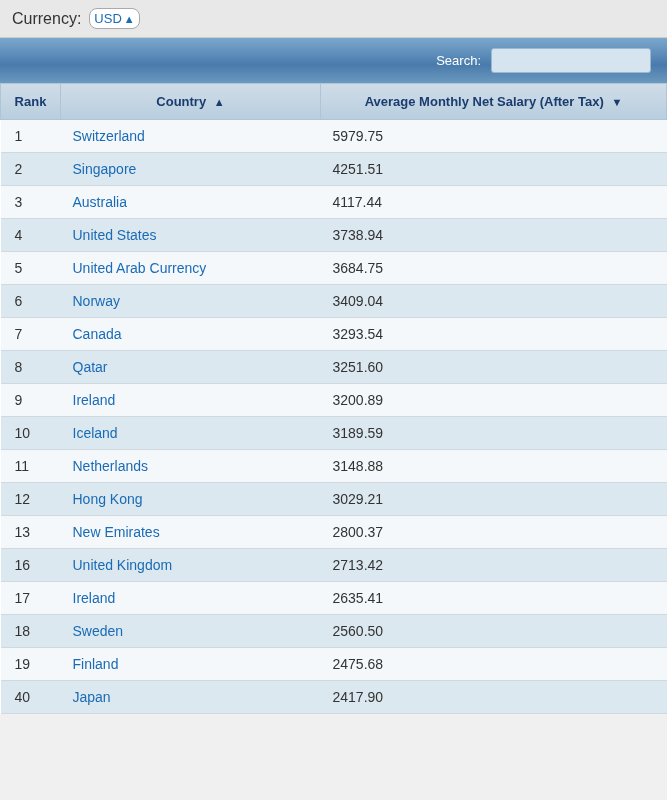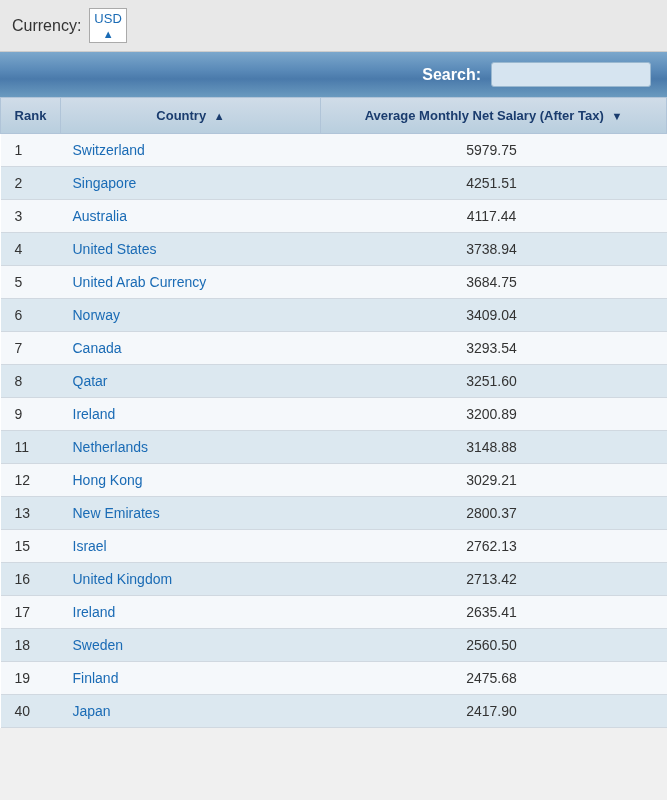--- a/index.html
+++ b/index.html
@@ -20,44 +20,43 @@
     }
 
     .currency-label {
       font-size: 16px;
       color: #333;
     }
 
     .currency-select {
       background: #fff;
       border: 1px solid #aaa;
-      border-radius: 0;
+      border-radius: 8px;
       padding: 2px 4px;
       font-size: 13px;
       color: #1a6bb5;
       cursor: pointer;
       display: flex;
       align-items: center;
       gap: 2px;
-      flex-direction: column;
     }
 
     .search-bar {
       background: linear-gradient(180deg, #7ba7cc 0%, #5a8ab8 40%, #4a7aab 60%, #6a9abf 100%);
       padding: 10px 16px;
       display: flex;
       align-items: center;
       justify-content: flex-end;
       gap: 10px;
     }
 
     .search-label {
       color: #fff;
-      font-size: 16px;
-      font-weight: 700;
+      font-size: 13px;
+      font-weight: 400;
     }
 
     .search-input {
       background: #d6e4f0;
       border: 1px solid #9ab8d0;
       border-radius: 3px;
       padding: 4px 8px;
       width: 160px;
       font-size: 13px;
       outline: none;
@@ -126,21 +125,21 @@
       padding-left: 14px;
     }
 
     tbody td.country-cell {
       color: #1a6bb5;
       text-decoration: none;
       cursor: pointer;
     }
 
     tbody td.salary-cell {
-      text-align: center;
+      text-align: left;
       color: #333;
       padding-right: 16px;
     }
   </style>
 </head>
 <body>
 
 <div class="top-bar">
   <span class="currency-label">Currency:</span>
   <div class="currency-select">
@@ -211,40 +210,40 @@
           <td class="rank-cell">8</td>
           <td class="country-cell">Qatar</td>
           <td class="salary-cell">3251.60</td>
         </tr>
         <tr>
           <td class="rank-cell">9</td>
           <td class="country-cell">Ireland</td>
           <td class="salary-cell">3200.89</td>
         </tr>
         <tr>
+          <td class="rank-cell">10</td>
+          <td class="country-cell">Iceland</td>
+          <td class="salary-cell">3189.59</td>
+        </tr>
+        <tr>
           <td class="rank-cell">11</td>
           <td class="country-cell">Netherlands</td>
           <td class="salary-cell">3148.88</td>
         </tr>
         <tr>
           <td class="rank-cell">12</td>
           <td class="country-cell">Hong Kong</td>
           <td class="salary-cell">3029.21</td>
         </tr>
         <tr>
           <td class="rank-cell">13</td>
           <td class="country-cell">New Emirates</td>
           <td class="salary-cell">2800.37</td>
         </tr>
         <tr>
-          <td class="rank-cell">15</td>
-          <td class="country-cell">Israel</td>
-          <td class="salary-cell">2762.13</td>
-        </tr>
-        <tr>
           <td class="rank-cell">16</td>
           <td class="country-cell">United Kingdom</td>
           <td class="salary-cell">2713.42</td>
         </tr>
         <tr>
           <td class="rank-cell">17</td>
           <td class="country-cell">Ireland</td>
           <td class="salary-cell">2635.41</td>
         </tr>
         <tr>

